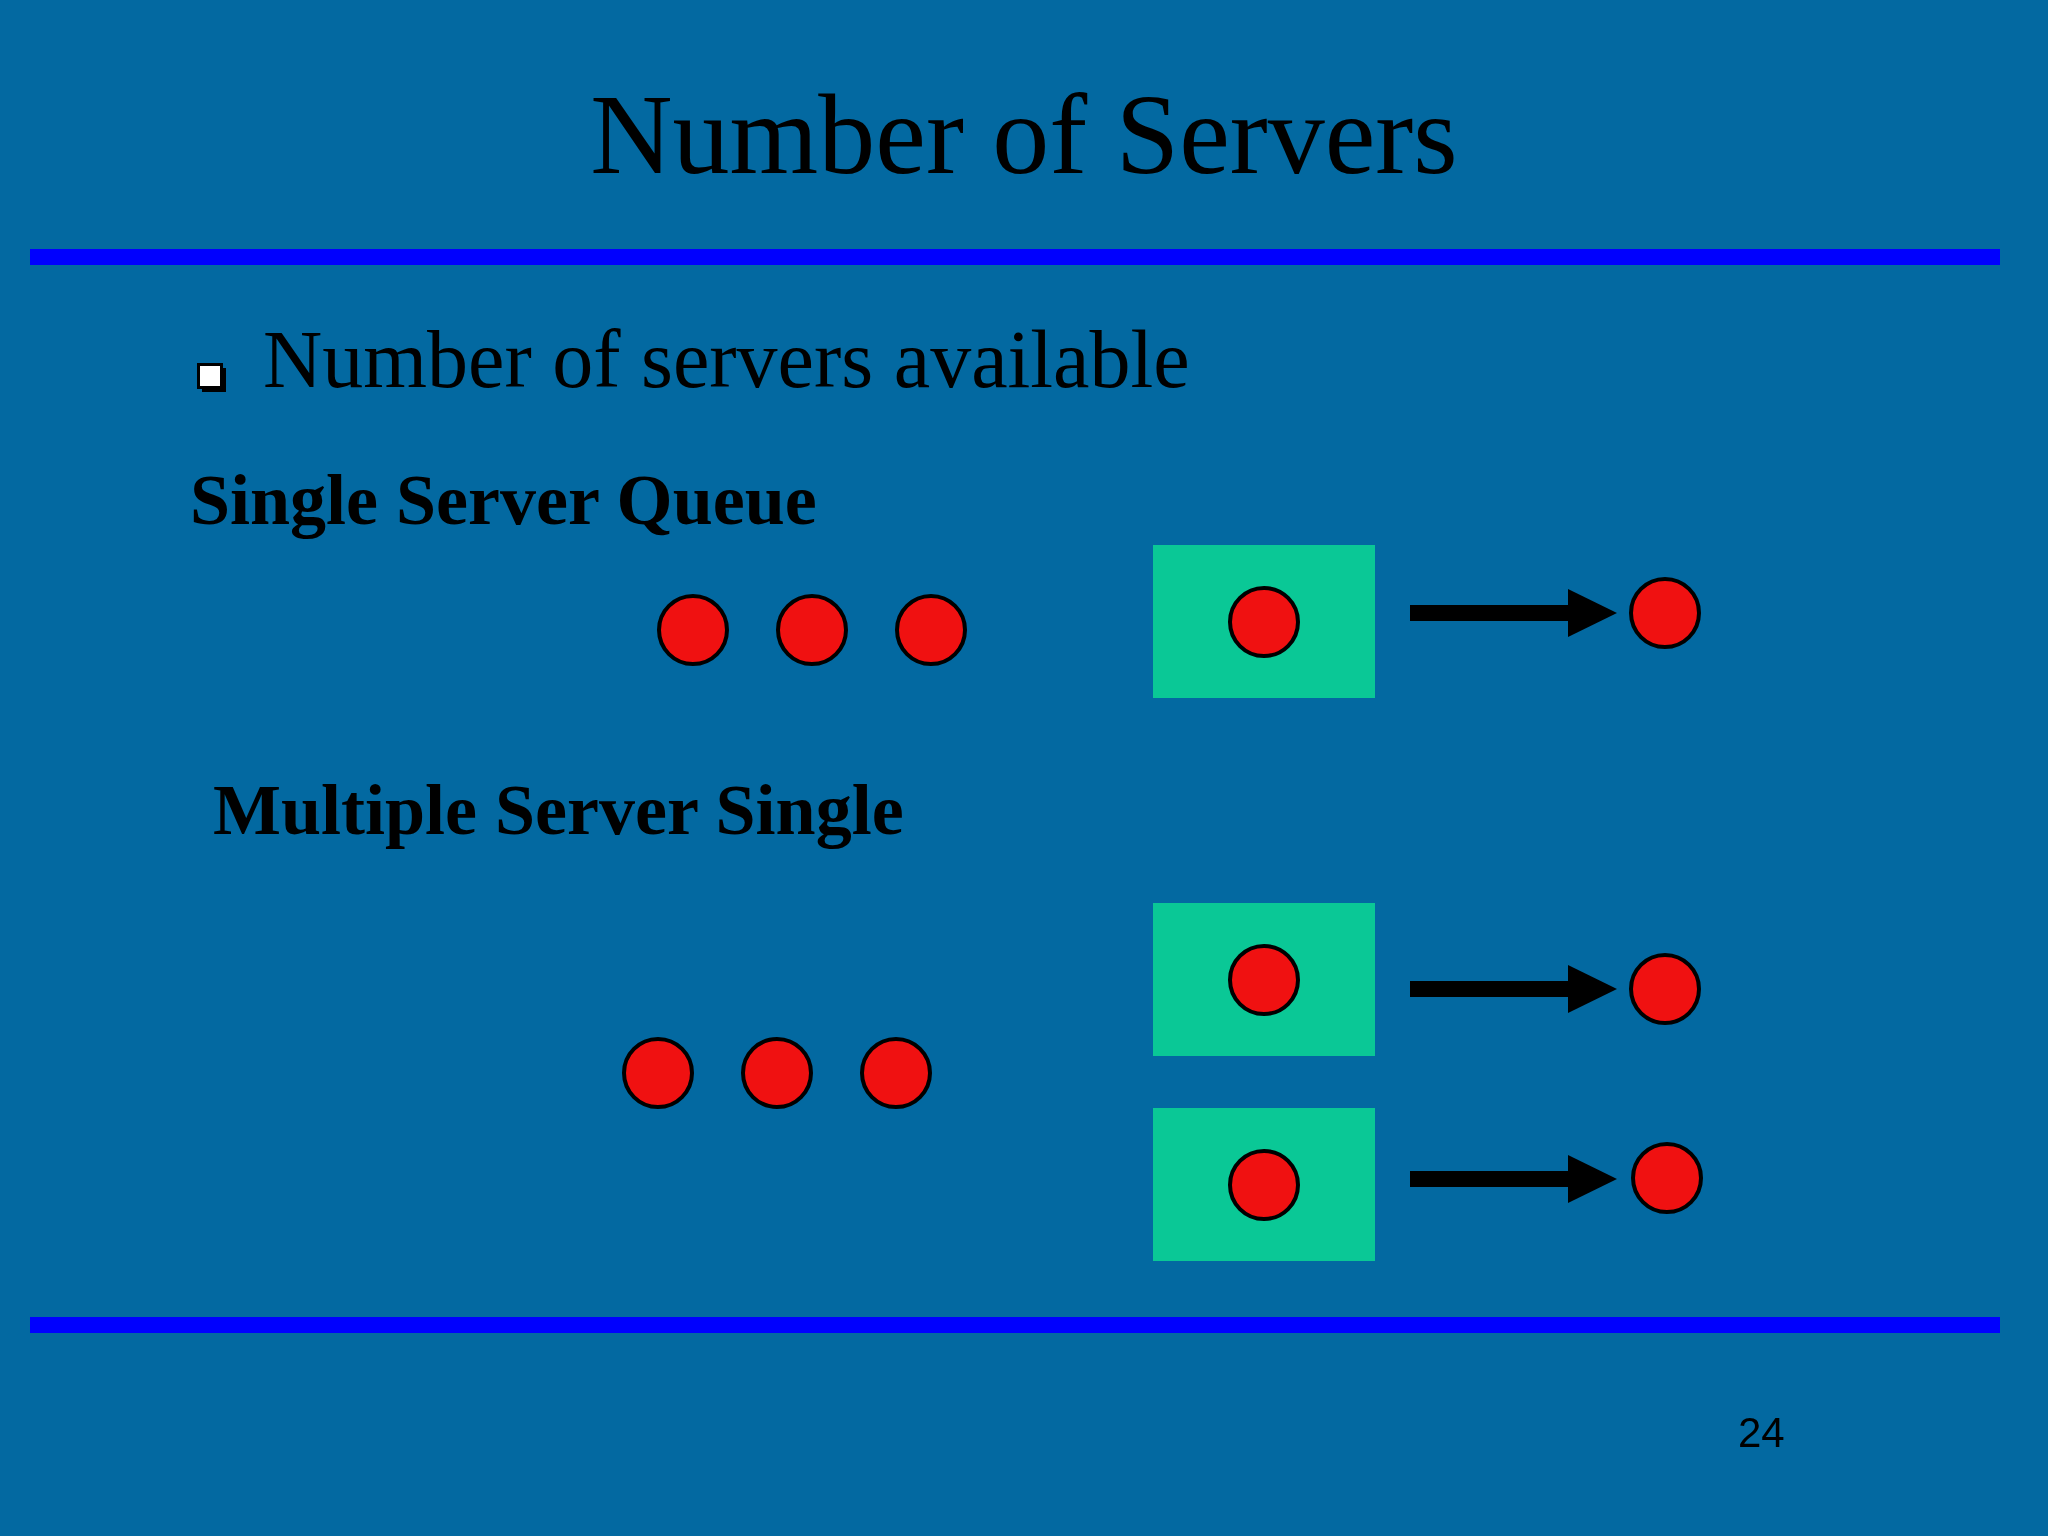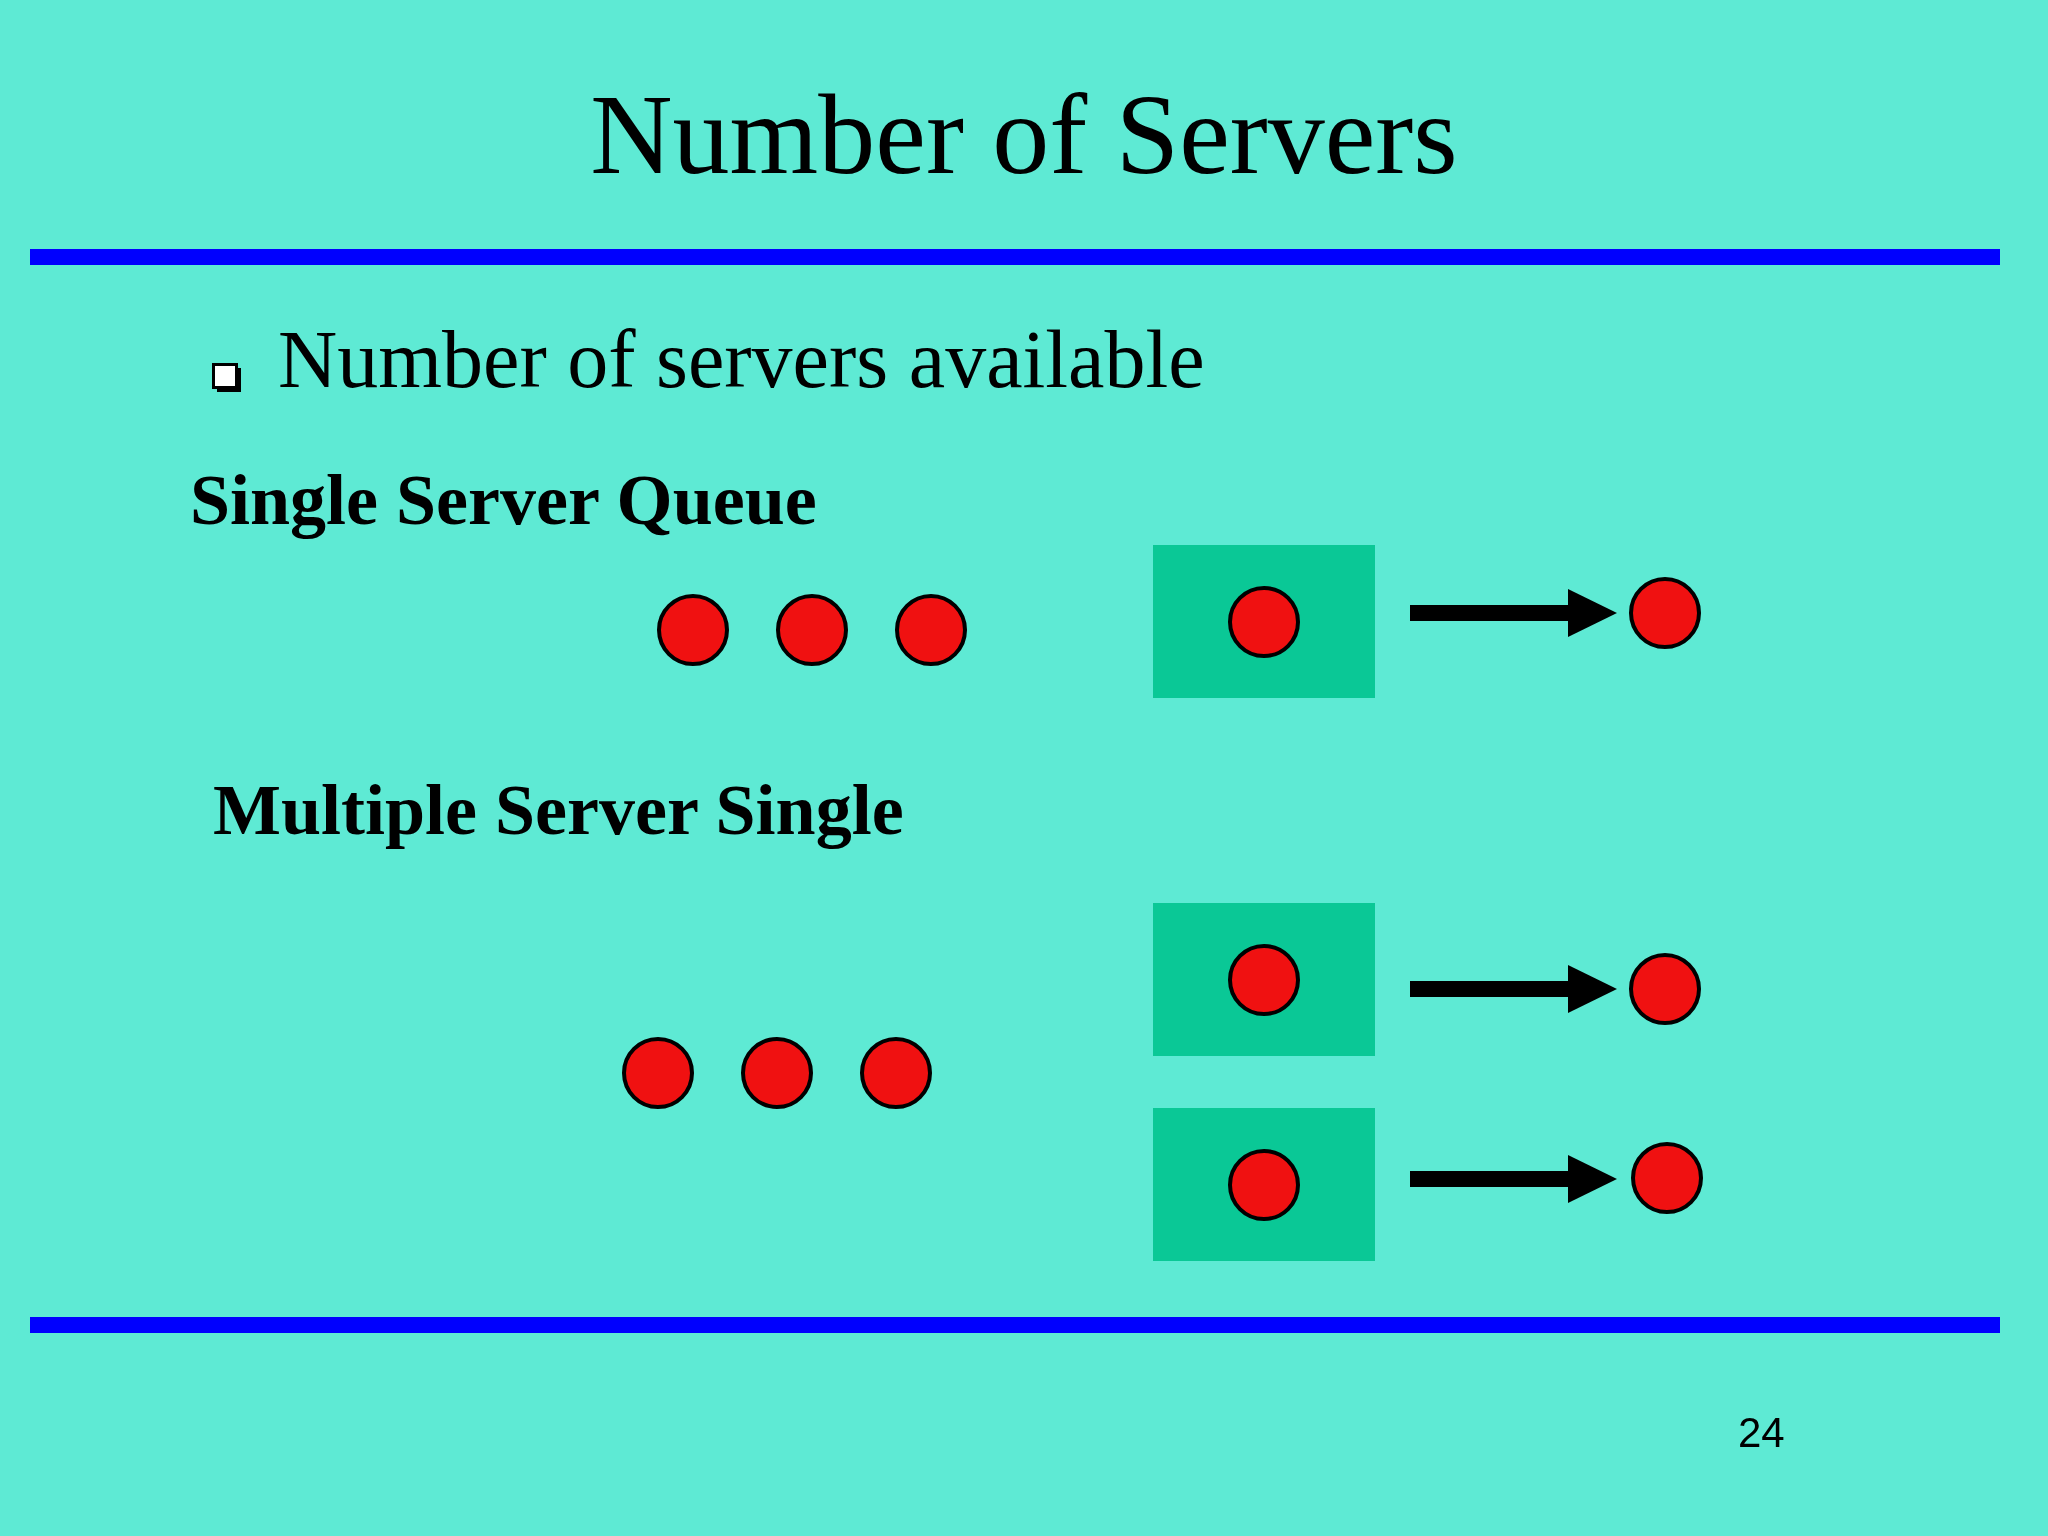--- a/index.html
+++ b/index.html
@@ -4,42 +4,42 @@
 <style>
   html, body {
     margin: 0;
     padding: 0;
     background: #ffffff;
   }
   .slide {
     position: relative;
     width: 2048px;
     height: 1536px;
-    background: #5eead4;
+    background: #0369a1;
     overflow: hidden;
     font-family: "Liberation Serif", "DejaVu Serif", serif;
     color: #000000;
   }
 
   
   .title {
     position: absolute;
     top: 78px;
     left: 0;
     width: 2048px;
     text-align: center;
     font-size: 114px;
     font-weight: 400;
     line-height: 1;
     white-space: nowrap;
   }
   .bullet-row {
     position: absolute;
     top: 319px;
-    left: 212px;
+    left: 197px;
     display: flex;
     align-items: flex-start;
     text-align: right;
   }
   .bullet-marker {
     width: 26px;
     height: 26px;
     margin-top: 44px;
     margin-right: 40px;
     border: 3px solid #000;

